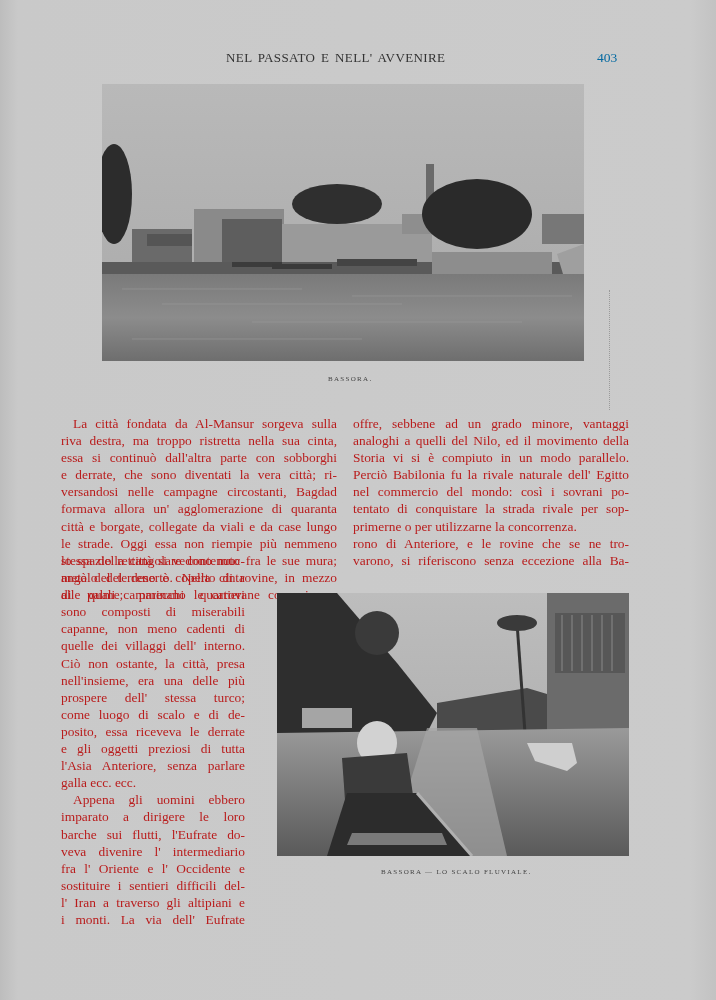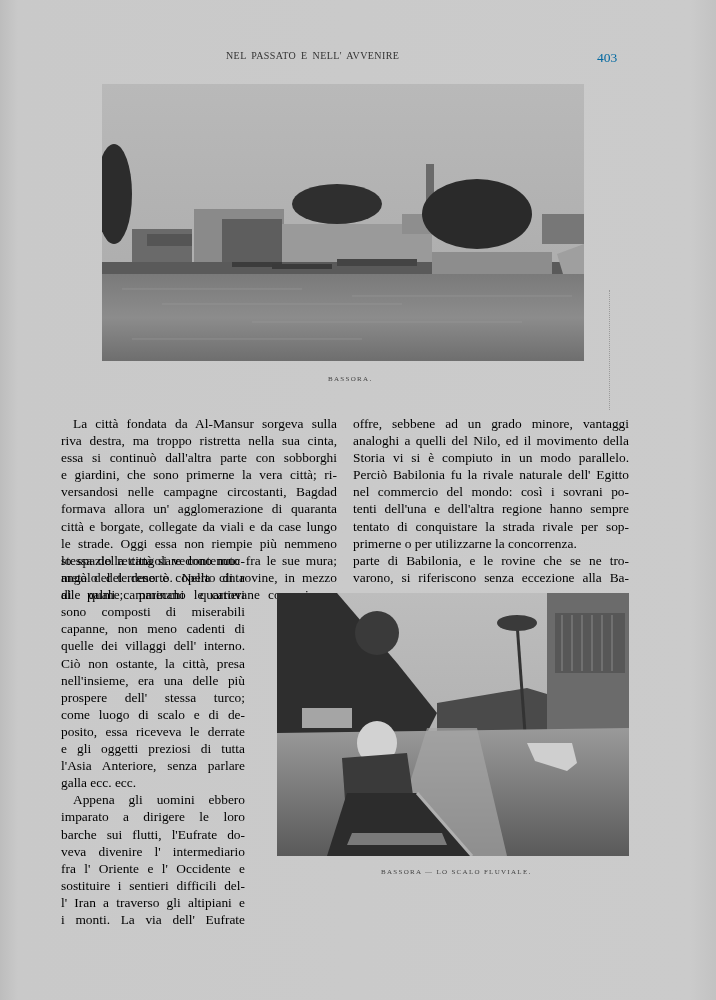--- a/index.html
+++ b/index.html
@@ -9,21 +9,21 @@
     position: relative;
     font-family: "Liberation Serif", "DejaVu Serif", serif;
     color: #2a2a2a;
   }
   .page-edge {
     position: absolute; left: 0; top: 0; width: 716px; height: 1000px;
     background: linear-gradient(90deg, #bdbdbd 0px, #c9c9c9 18px, #cbcbcb 690px, #c2c2c2 716px);
   }
   .running-head {
     position: absolute; top: 50px; left: 226px;
-    font-size: 10px; letter-spacing: 0.4px; color: #333;
+    font-size: 13px; letter-spacing: 0.4px; color: #333;
     word-spacing: 2px;
   }
   .page-number {
     position: absolute; top: 50px; left: 597px;
     font-size: 13.5px; color: #0369a1;
   }
   .photo {
     position: absolute; overflow: hidden;
   }
   .photo-top {
@@ -39,21 +39,21 @@
     text-transform: uppercase;
   }
   .caption-top { left: 328px; top: 375px; }
   .caption-bottom { left: 381px; top: 868px; }
   .dotted-line {
     position: absolute; left: 609px; top: 290px; width: 0; height: 120px;
     border-left: 1px dotted #9a9a9a;
   }
   .column {
     position: absolute; font-size: 13.4px; line-height: 17.1px;
-    text-align: justify; color: #000000;
+    text-align: justify; color: #b91c1c;
   }
   .col-left-full { left: 61px; top: 415px; width: 276px; }
   .col-left-narrow { left: 61px; top: 552px; width: 184px; }
   .col-right { left: 353px; top: 415px; width: 276px; }
   .line { display: block; white-space: nowrap; text-align-last: justify; }
   .line.indent { padding-left: 12px; }
   .line.last { text-align-last: left; }
 </style>
 </head>
 <body>
@@ -111,21 +111,21 @@
   </svg>
 </div>
 <div class="caption caption-top">BASSORA.</div>
 
 <div class="dotted-line"></div>
 
 <div class="column col-left-full">
   <span class="line indent">La città fondata da Al-Mansur sorgeva sulla</span>
   <span class="line">riva destra, ma troppo ristretta nella sua cinta,</span>
   <span class="line">essa si continuò dall'altra parte con sobborghi</span>
-  <span class="line">e giardini, che sono primerne la vera città; ri-</span>
+  <span class="line">e derrate, che sono diventati la vera città; ri-</span>
   <span class="line">versandosi nelle campagne circostanti, Bagdad</span>
   <span class="line">formava allora un' agglomerazione di quaranta</span>
   <span class="line">città e borgate, collegate da viali e da case lungo</span>
   <span class="line">le strade. Oggi essa non riempie più nemmeno</span>
   <span class="line">lo spazio rettangolare contenuto fra le sue mura;</span>
   <span class="line">metà del terreno è coperto di rovine, in mezzo</span>
   <span class="line">alle quali camminano le carovane come in un</span>
 </div>
 
 <div class="column col-left-narrow">
@@ -152,24 +152,23 @@
   <span class="line">l' Iran a traverso gli altipiani e</span>
   <span class="line">i monti. La via dell' Eufrate</span>
 </div>
 
 <div class="column col-right">
   <span class="line">offre, sebbene ad un grado minore, vantaggi</span>
   <span class="line">analoghi a quelli del Nilo, ed il movimento della</span>
   <span class="line">Storia vi si è compiuto in un modo parallelo.</span>
   <span class="line">Perciò Babilonia fu la rivale naturale dell' Egitto</span>
   <span class="line">nel commercio del mondo: così i sovrani po-</span>
-  <span class="line">tenti dell'una e dell'altra regione hanno sempre</span>
   <span class="line">tentato di conquistare la strada rivale per sop-</span>
   <span class="line last">primerne o per utilizzarne la concorrenza.</span>
-  <span class="line">parte di Babilonia, e le rovine che se ne tro-</span>
+  <span class="line">rono di Anteriore, e le rovine che se ne tro-</span>
   <span class="line">varono, si riferiscono senza eccezione alla Ba-</span>
 </div>
 
 <div class="photo photo-bottom">
   <svg width="352" height="263" viewBox="0 0 352 263">
     <defs>
       <linearGradient id="sky2" x1="0" y1="0" x2="0" y2="1">
         <stop offset="0" stop-color="#bdbdbd"></stop>
         <stop offset="1" stop-color="#a8a8a8"></stop>
       </linearGradient>

